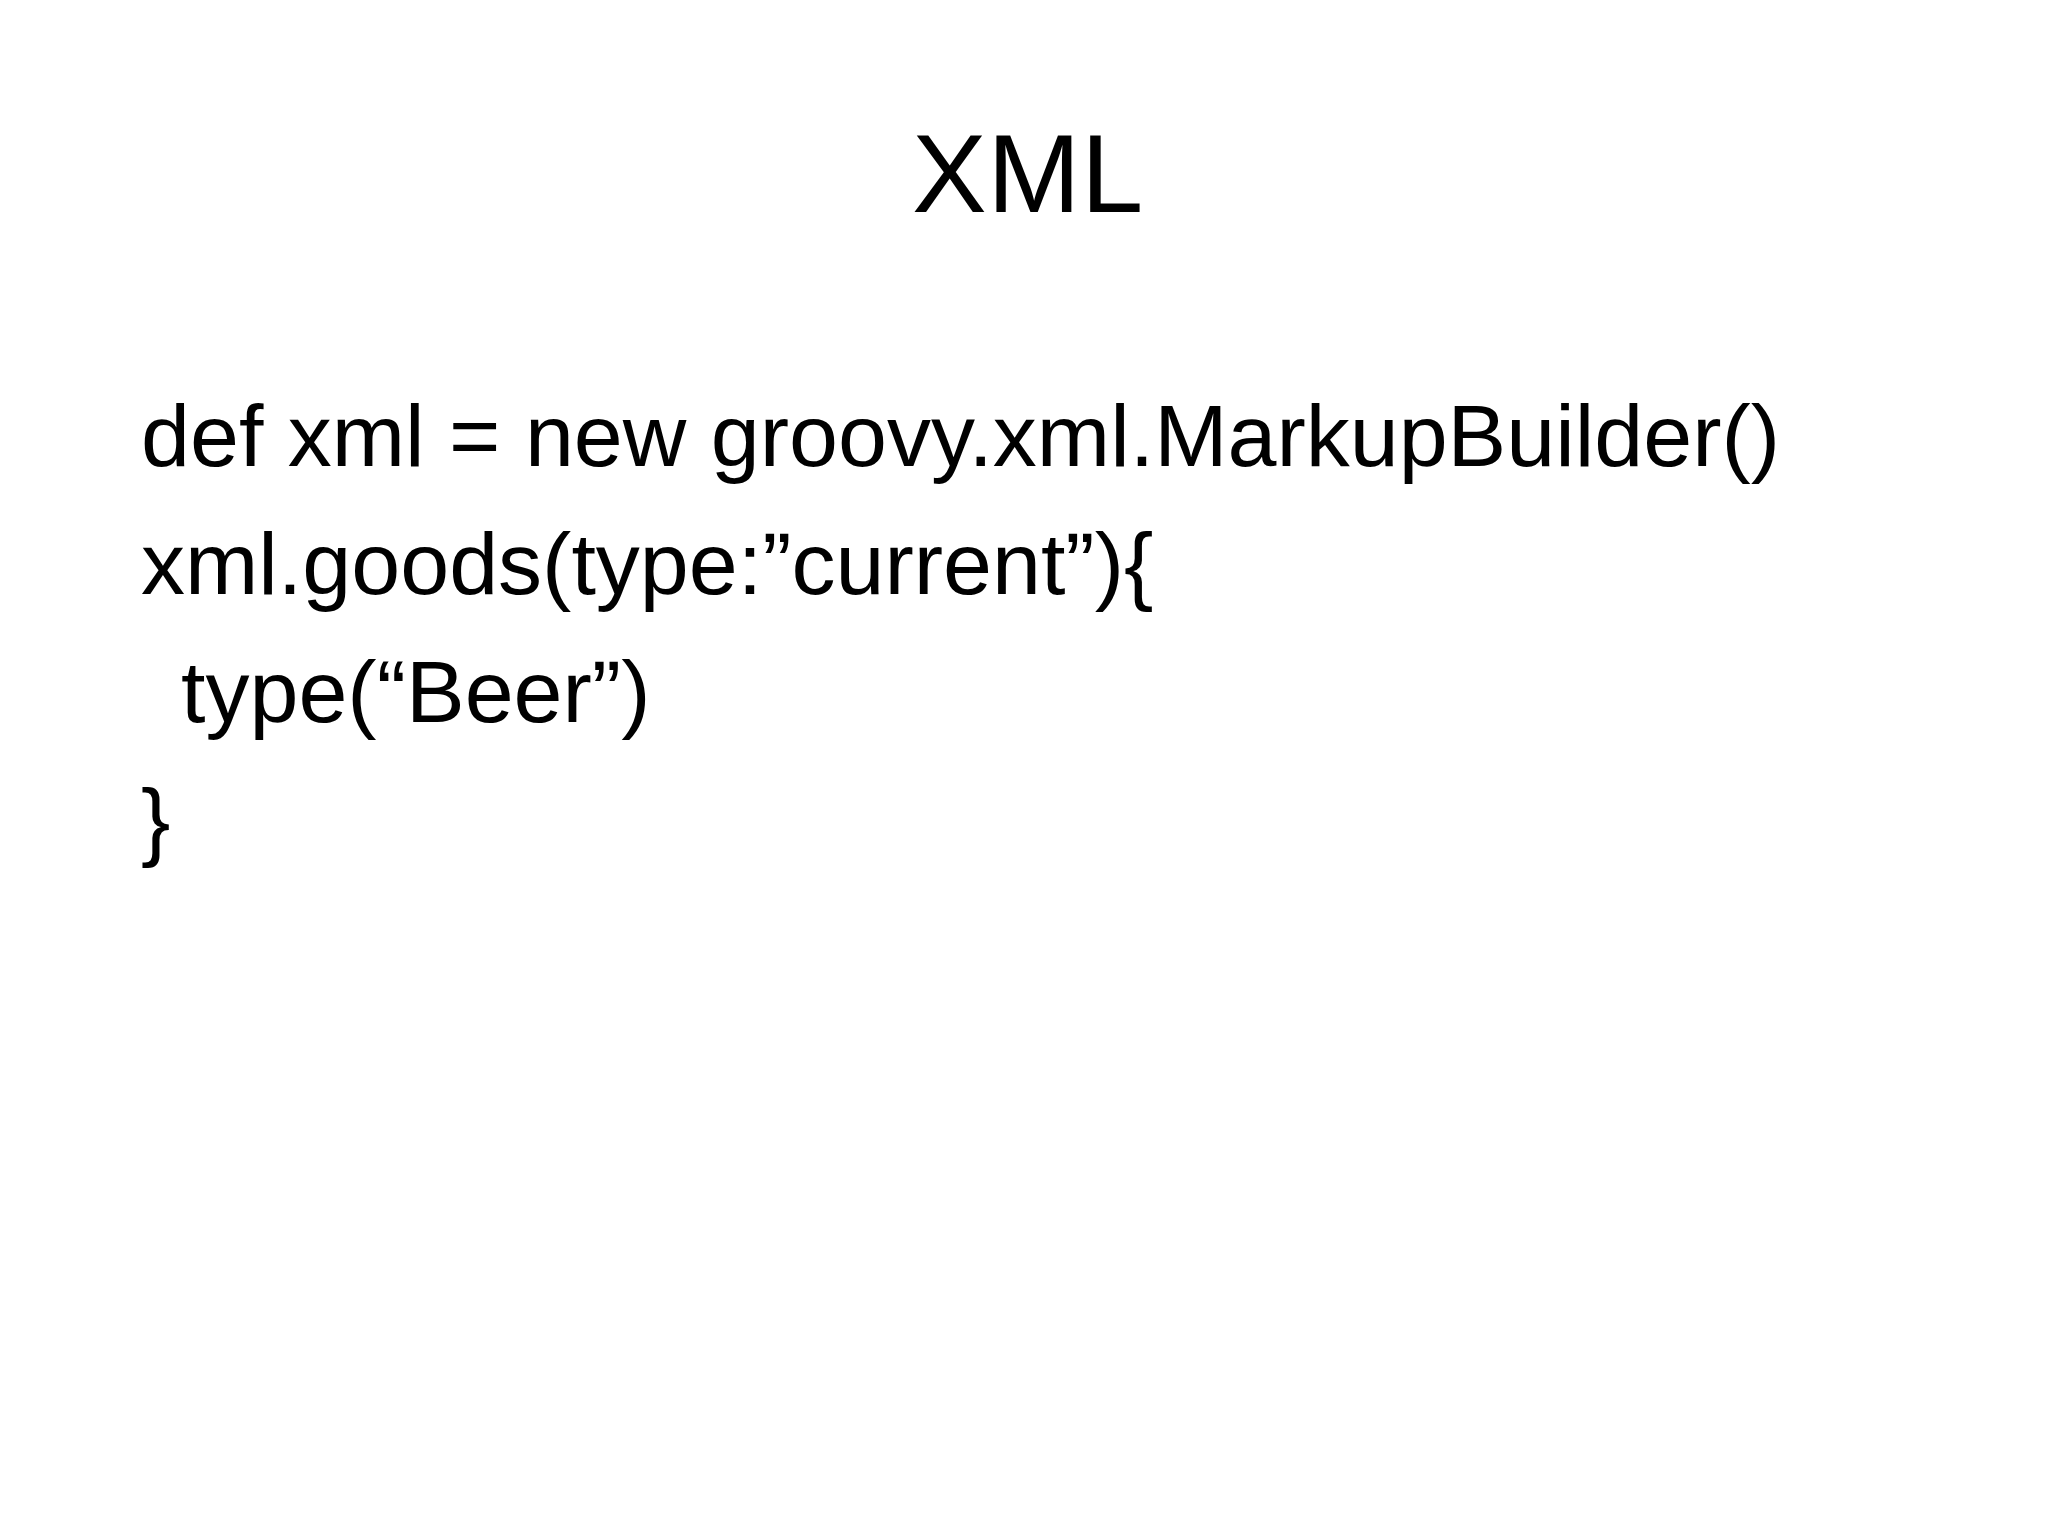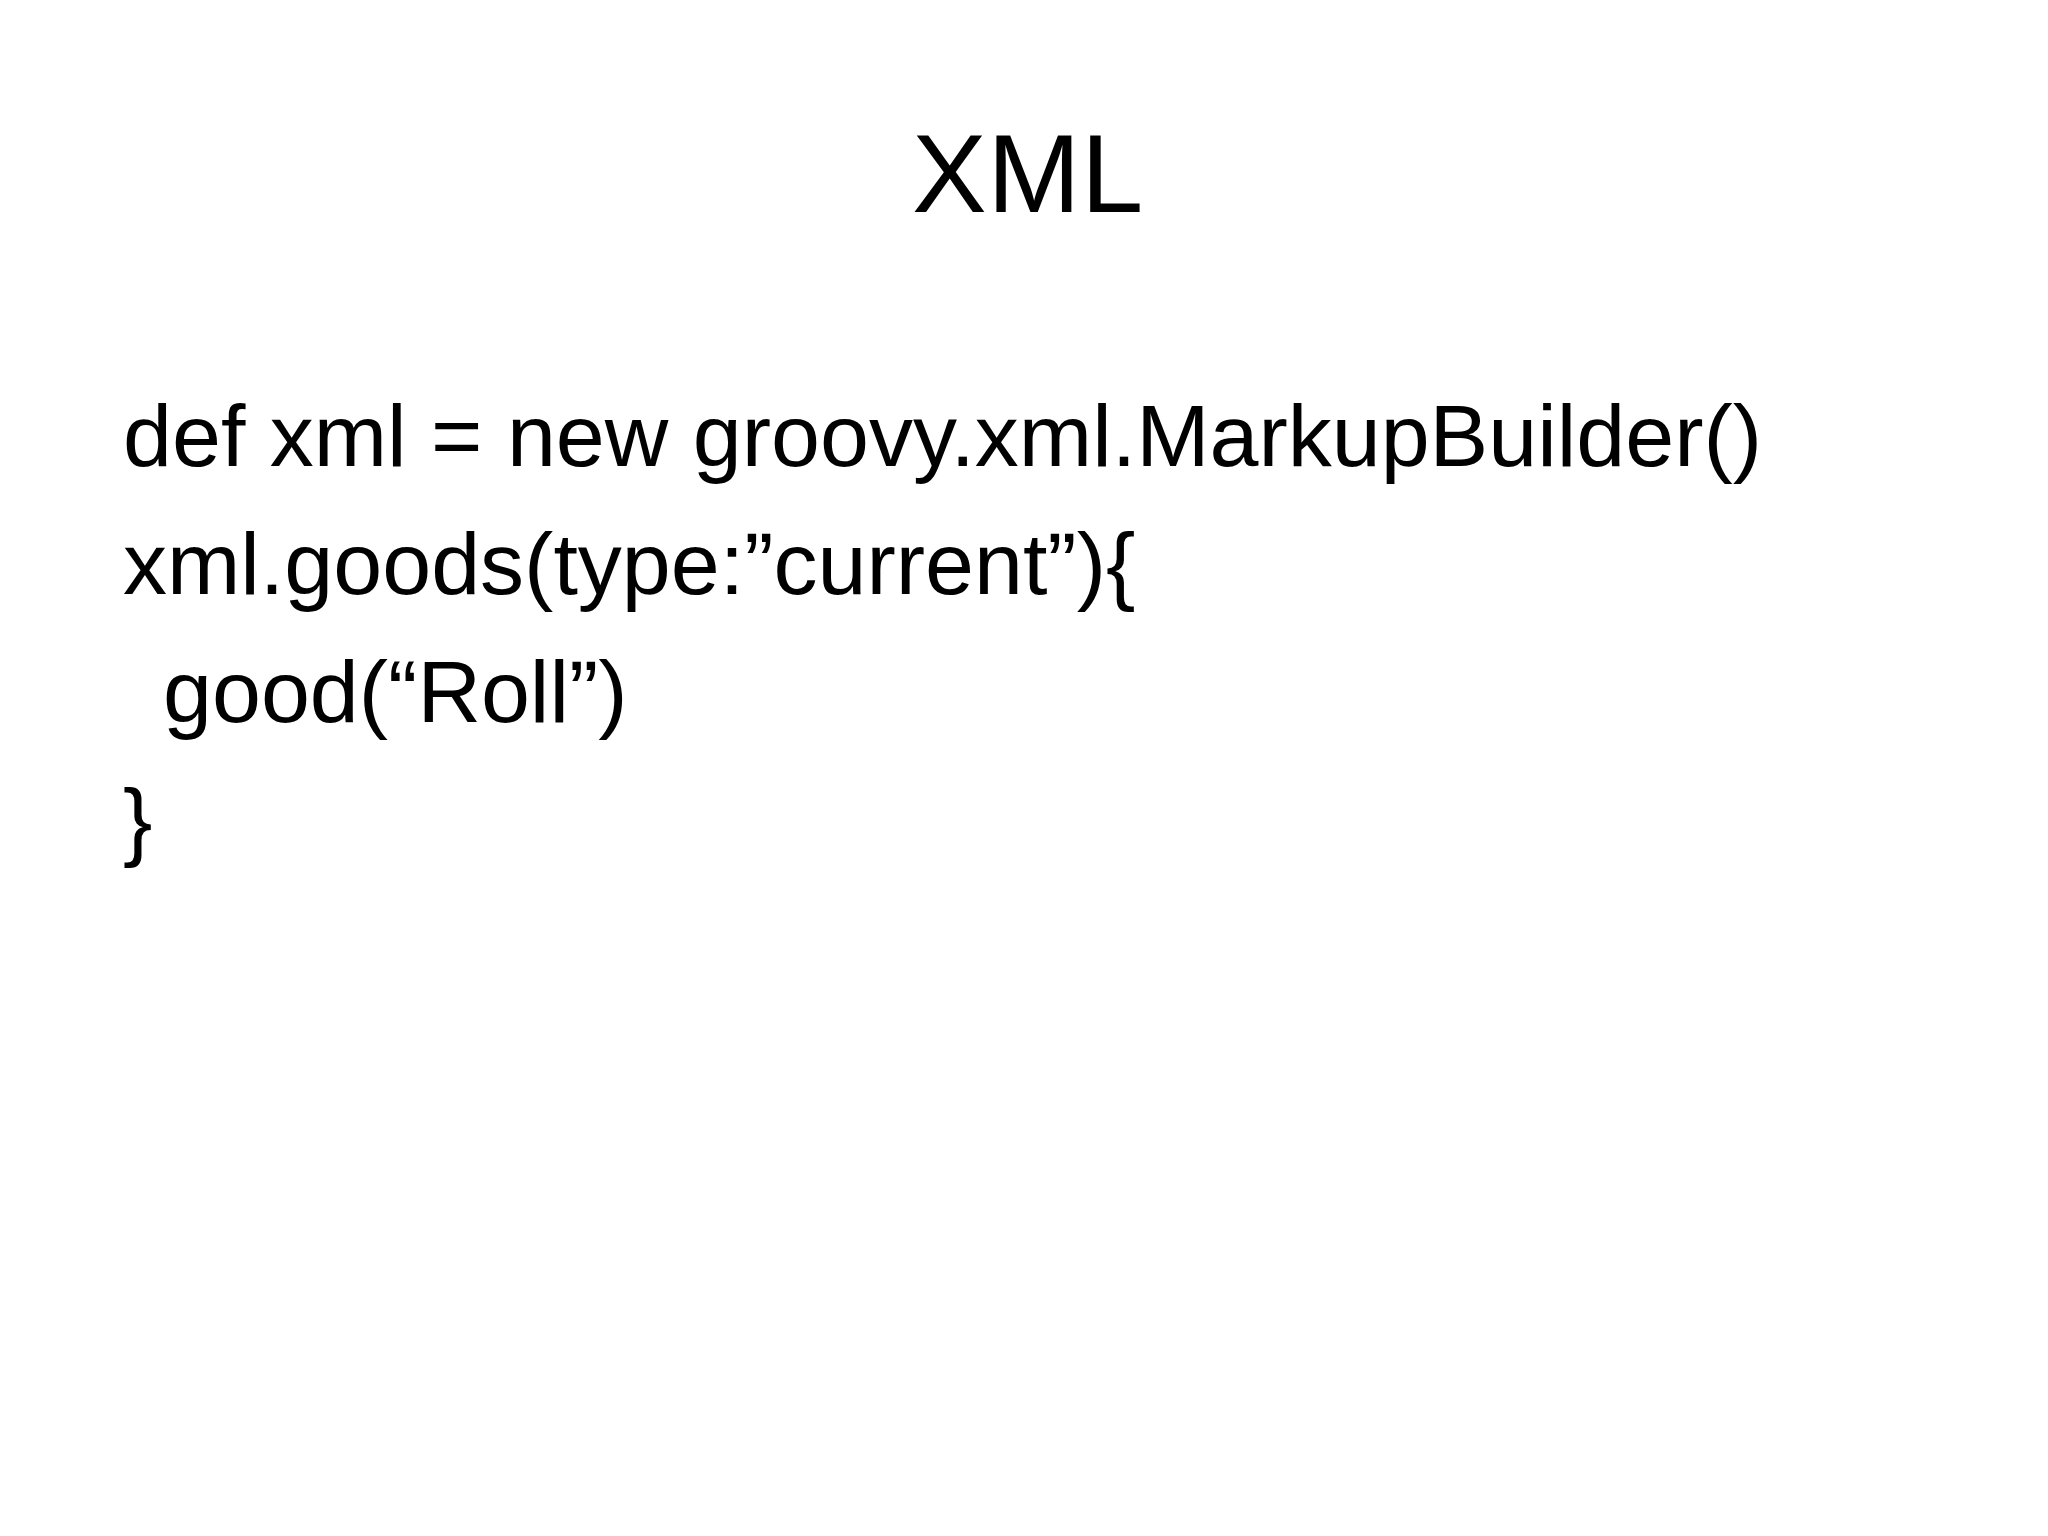--- a/index.html
+++ b/index.html
@@ -29,21 +29,21 @@
     text-align: center;
     font-size: 112px;
     line-height: 1.0;
     font-weight: 400;
     color: #000000;
     letter-spacing: 0.5px;
     white-space: pre;
   }
   .code-block {
     position: absolute;
-    left: 123px;
+    left: 141px;
     top: 372px;
     width: 1820px;
   }
   .code-line {
     font-size: 88px;
     line-height: 128px;
     font-weight: 400;
     color: #000000;
     white-space: pre;
     letter-spacing: 0px;
@@ -54,17 +54,17 @@
 </head>
 <body>
 
 <div class="slide">
 
   <div class="slide-title">XML</div>
 
   <div class="code-block">
     <div class="code-line indent-0">def xml = new groovy.xml.MarkupBuilder()</div>
     <div class="code-line indent-0">xml.goods(type:”current”){</div>
-    <div class="code-line indent-1">good(“Roll”)</div>
+    <div class="code-line indent-1">type(“Beer”)</div>
     <div class="code-line indent-0">}</div>
   </div>
 
 </div>
 
 </body></html>

